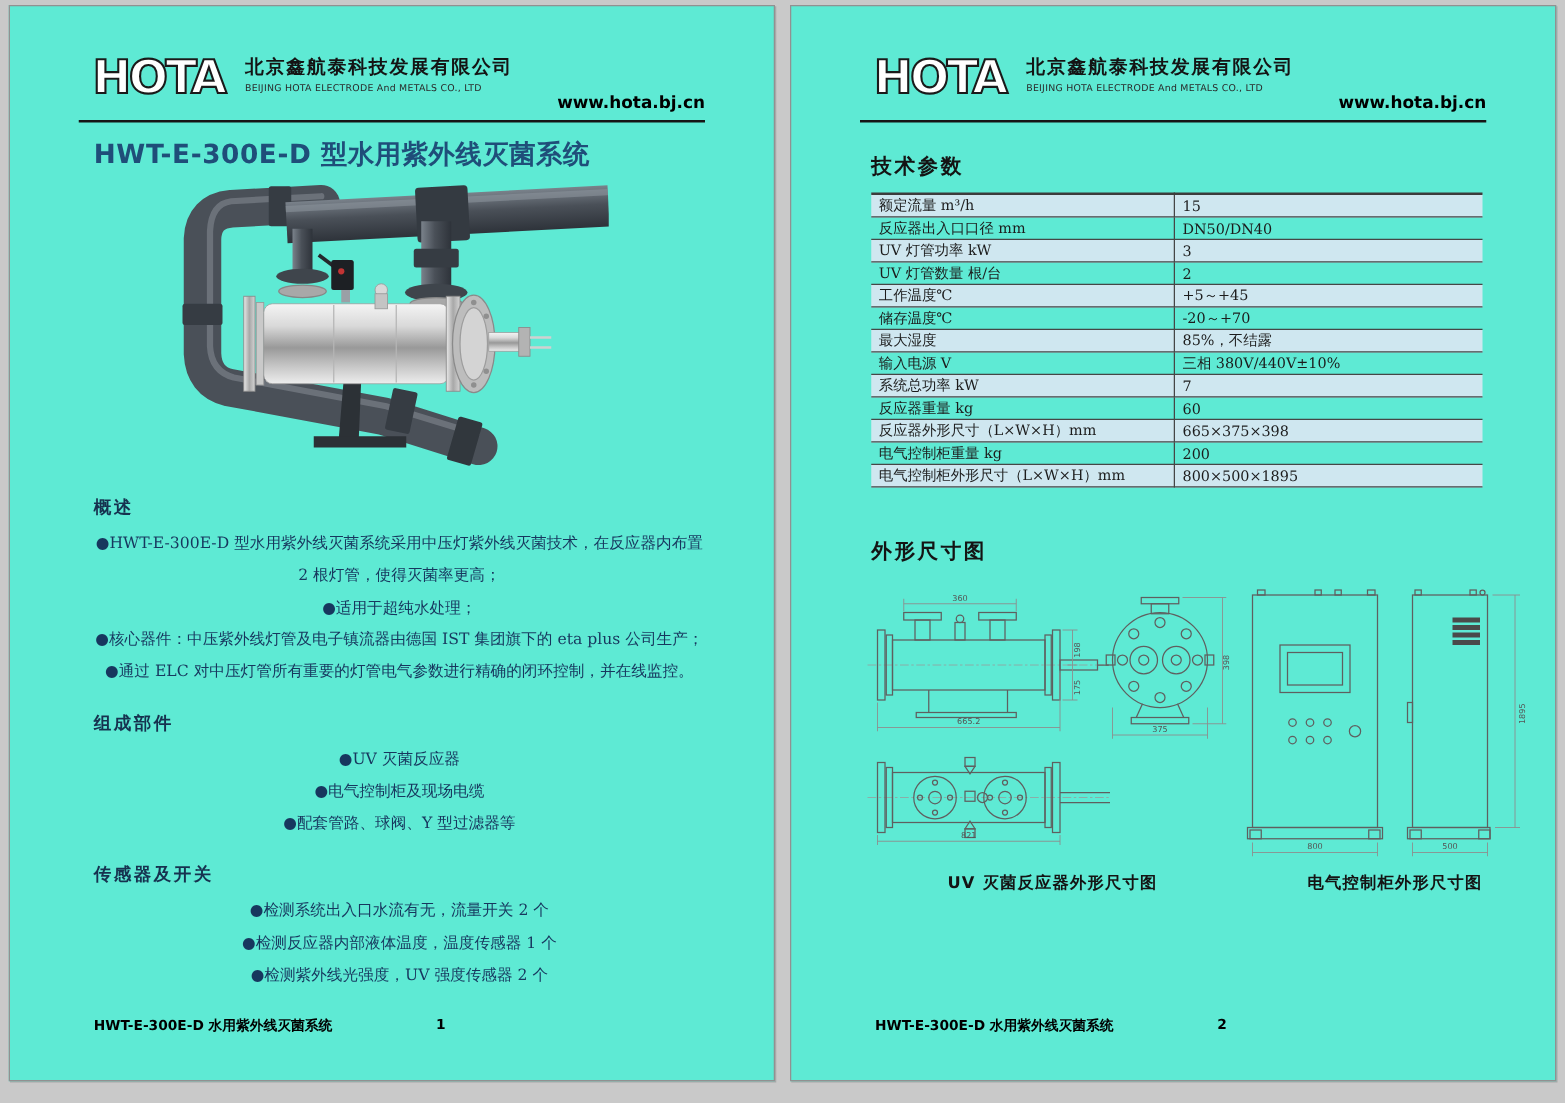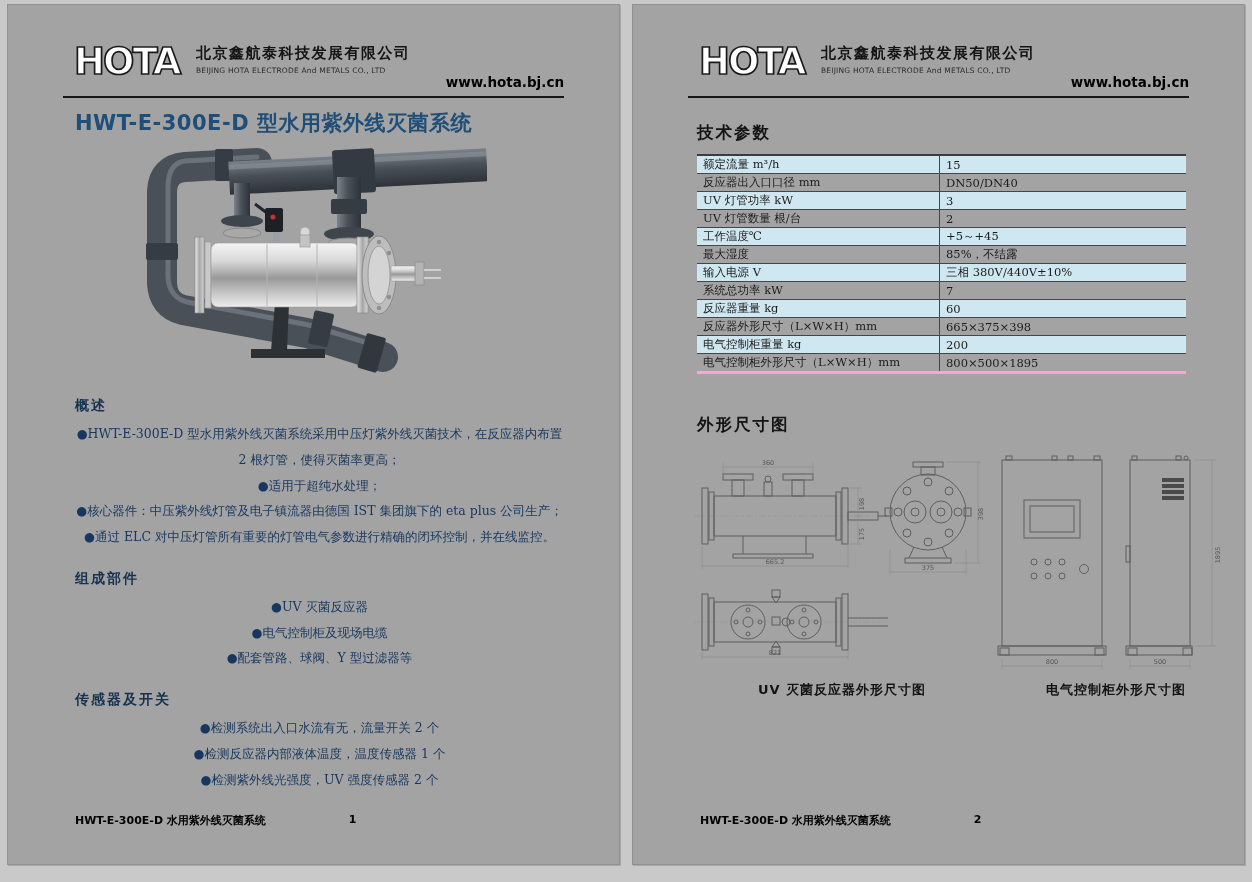--- a/index.html
+++ b/index.html
@@ -4,21 +4,21 @@
 <style>
   html,body { margin:0; padding:0; }
   body {
     width:1252px; height:882px;
     background:#c9c9c9;
     font-family:"DejaVu Sans","Liberation Sans",sans-serif;
     position:relative; overflow:hidden;
     -webkit-font-smoothing:antialiased;
   }
   .page {
-    position:absolute; top:4px; height:861px; background:#a3a3a3;
+    position:absolute; top:4px; height:861px; background:#5eead4;
     border:1px solid #919191; box-sizing:border-box; padding:0 55px;
     box-shadow:1px 1px 0 #a8a8a8;
   }
   .page-left  { left:7px;  width:613px; }
   .page-right { left:632px; width:613px; }
 
   
   .hdr { margin-top:33px; position:relative; height:52px; }
   .logo { position:absolute; left:10px; top:2px; }
   .company { position:absolute; left:133px; top:6px; }
@@ -38,21 +38,21 @@
                font-size:11px; font-weight:bold; color:#000; }
   .pg-num { position:absolute; left:56%; top:0; }
 
   
   .params-heading, .dims-heading { margin:24px 0 0 9px; font-size:16.5px; font-weight:bold;
                color:#141414; letter-spacing:2px; }
   .dims-heading { margin-top:40px; }
   table.params { margin:10px 0 0 9px; border-collapse:collapse; width:489px;
                  font-size:11.5px; color:#1c1c1c;
                  font-family:"DejaVu Serif","Liberation Serif",serif;
-                 border-top:2px solid #3c3c3c; border-bottom:3px solid #f9a8d4; }
+                 border-top:2px solid #3c3c3c; border-bottom:1px solid #f9a8d4; }
   table.params td { border-top:1px solid #464646; border-bottom:1px solid #464646;
                     padding:1px 6px; height:14.5px; vertical-align:middle; }
   table.params td.lbl { width:230px; border-right:1px solid #464646; }
   table.params tr:nth-child(odd) { background:#cfe7f0; }
 
   .drawings { display:flex; margin:14px 0 0 0; }
   .draw-group { text-align:center; }
   .dg-reactor { width:308px; }
   .dg-cabinet { width:252px; margin-left:-6px; }
   .draw-caption { font-size:13px; font-weight:bold; color:#141414; letter-spacing:1px; margin-top:2px; }
@@ -212,20 +212,24 @@
         </tr>
       <tr>
           <td class="lbl">UV 灯管数量 根/台</td>
           <td>2</td>
         </tr>
       <tr>
           <td class="lbl">工作温度℃</td>
           <td>+5～+45</td>
         </tr>
       <tr>
+          <td class="lbl">储存温度℃</td>
+          <td>-20～+70</td>
+        </tr>
+      <tr>
           <td class="lbl">最大湿度</td>
           <td>85%，不结露</td>
         </tr>
       <tr>
           <td class="lbl">输入电源 V</td>
           <td>三相 380V/440V±10%</td>
         </tr>
       <tr>
           <td class="lbl">系统总功率 kW</td>
           <td>7</td>

